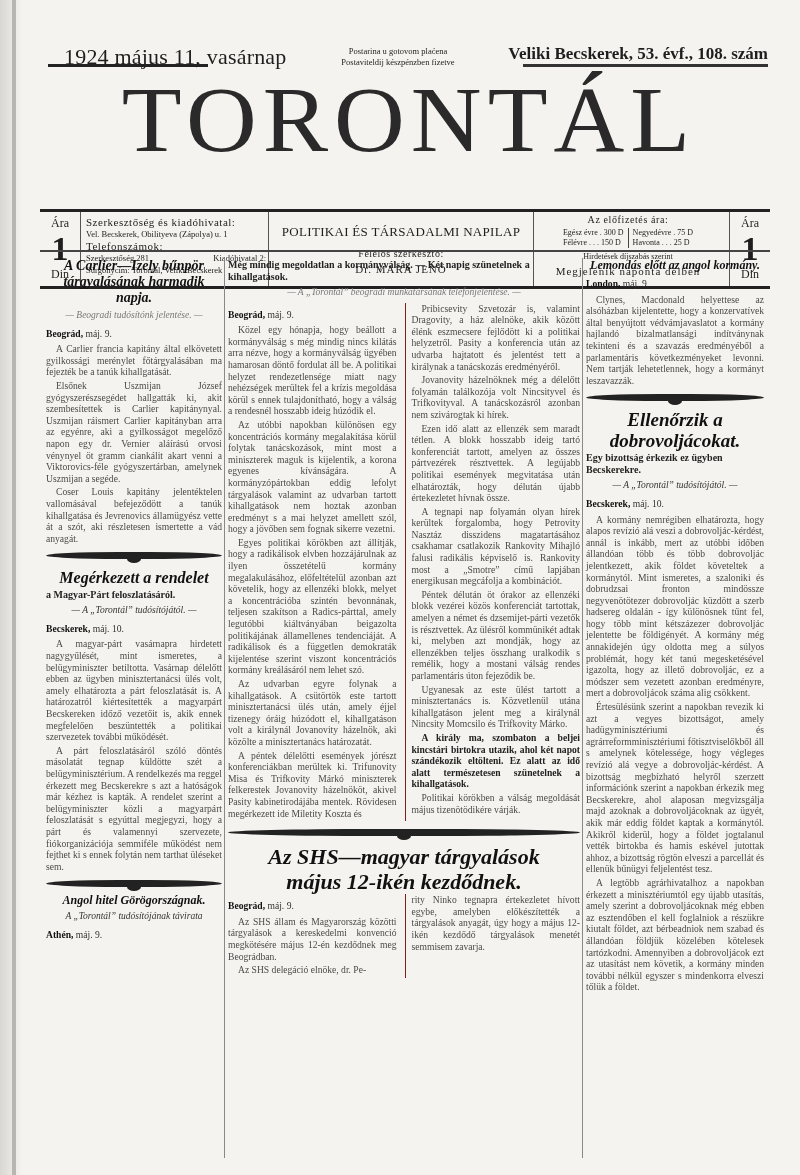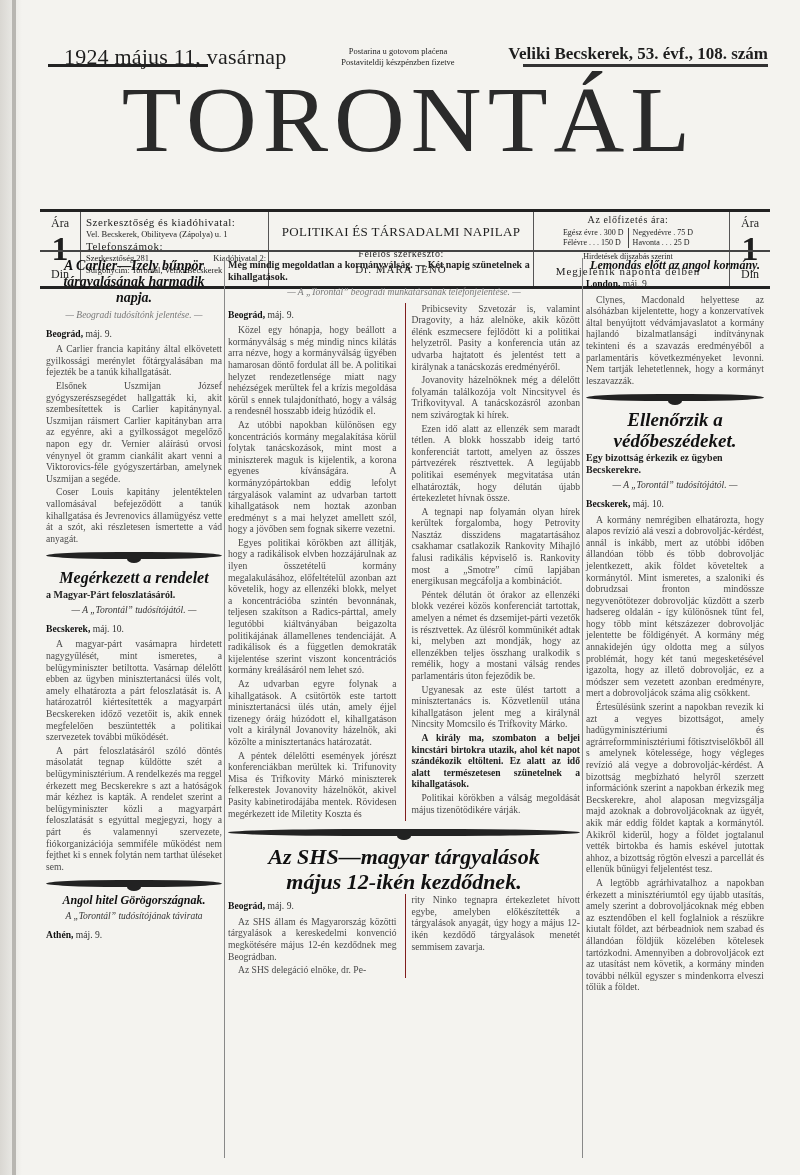--- a/index.html
+++ b/index.html
@@ -217,21 +217,21 @@
   </div>
 
   <div class="col c4">
     <div>
       <div class="h-it" style="font-size:12px;line-height:14px">Lemondás előtt az angol kormány.</div>
       <div class="dateline"><b>London,</b> <span>máj. 9.</span></div>
       <p>Clynes, Macdonald helyettese az alsóházban kijelentette, hogy a konzervatívek által benyújtott védvámjavaslatot a kormány hajlandó bizalmatlansági indítványnak tekinteni és a szavazás eredményéből a parlamentáris következményeket levonni. Nem tartják lehetetlennek, hogy a kormányt leszavazzák.</p>
     </div>
     <div class="orn"></div>
     <div>
-      <div class="h-it h-mid">Ellenőrzik a védőbeszédeket.</div>
+      <div class="h-it h-mid">Ellenőrzik a dobrovoljácokat.</div>
       <div class="deck">Egy bizottság érkezik ez ügyben Becskerekre.</div>
       <div class="cred dark">— A „Torontál” tudósítójától. —</div>
       <div class="dateline"><b>Becskerek,</b> <span>máj. 10.</span></div>
       <p>A kormány nemrégiben elhatározta, hogy alapos revízió alá veszi a dobrovoljác-kérdést, annál is inkább, mert az utóbbi időben állandóan több és több dobrovoljác jelentkezett, akik földet követeltek a kormánytól. Mint ismeretes, a szaloniki és dobrudzsai fronton mindössze negyvenötötezer dobrovoljác küzdött a szerb hadsereg oldalán - így különösnek tűnt fel, hogy több mint kétszázezer dobrovoljác jelentette be földigényét. A kormány még annakidején úgy oldotta meg a súlyos problémát, hogy két tanú megesketésével igazolta, hogy az illető dobrovoljác, ez a módszer sem vezetett azonban eredményre, mert a dobrovoljácok száma alig csökkent.</p>
       <p>Értesülésünk szerint a napokban revezik ki azt a vegyes bizottságot, amely hadügyminisztériumi és agrárreformminisztériumi főtisztviselőkből áll s amelynek kötelessége, hogy végleges revízió alá vegye a dobrovoljác-kérdést. A bizottság megbízható helyről szerzett információnk szerint a napokban érkezik meg Becskerekre, ahol alaposan megvizsgálja majd azoknak a dobrovoljácoknak az ügyét, akik már eddig földet kaptak a kormánytól. Akikről kiderül, hogy a földet jogtalanul vették birtokba és hamis eskével jutottak ahhoz, a bizottság rögtön elveszi a parcellát és ellenük bűnügyi feljelentést tesz.</p>
       <p>A legtöbb agrárhivatalhoz a napokban érkezett a minisztériumtól egy újabb utasítás, amely szerint a dobrovoljácoknak még ebben az esztendőben el kell foglalniok a részükre kiutalt földet, azt bérbeadniok nem szabad és állandóan földjük közelében kötelesek tartózkodni. Amennyiben a dobrovoljácok ezt az utasítást nem követik, a kormány minden további nélkül egyszer s mindenkorra elveszi tőlük a földet.</p>
     </div>
   </div>
 </div>
 

